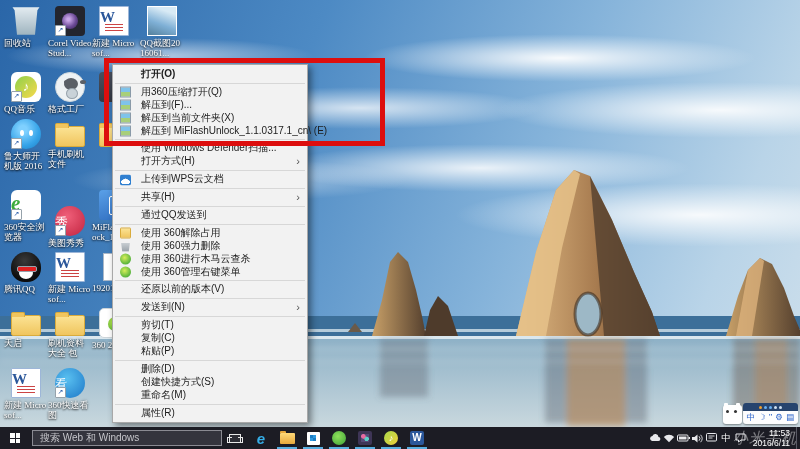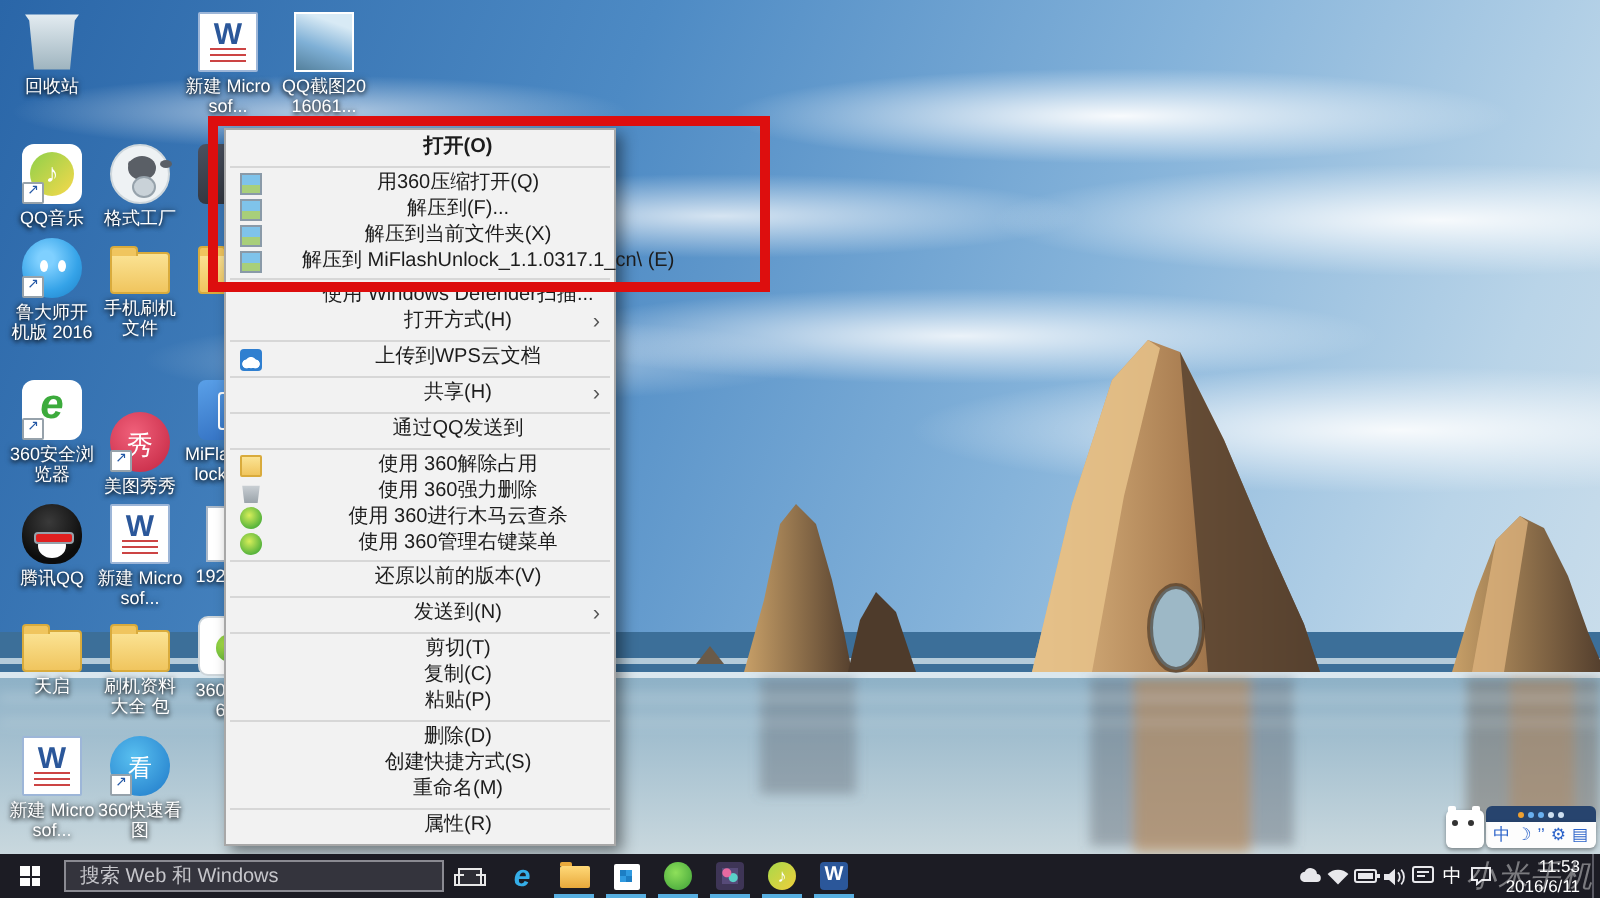--- a/index.html
+++ b/index.html
@@ -14,21 +14,21 @@
      radial-gradient(ellipse 320px 40px at 720px 110px, rgba(255,255,255,.9), rgba(255,255,255,0) 70%),
      radial-gradient(ellipse 260px 30px at 360px 108px, rgba(255,255,255,.75), rgba(255,255,255,0) 70%),
      radial-gradient(ellipse 220px 26px at 160px 56px, rgba(255,255,255,.6), rgba(255,255,255,0) 70%),
      radial-gradient(ellipse 300px 34px at 480px 168px, rgba(255,255,255,.85), rgba(255,255,255,0) 70%),
      radial-gradient(ellipse 340px 44px at 700px 215px, rgba(255,255,255,.9), rgba(255,255,255,0) 72%),
      radial-gradient(ellipse 240px 30px at 240px 180px, rgba(255,255,255,.5), rgba(255,255,255,0) 70%),
      linear-gradient(112deg,#2a66a8 0%,#4d8ac4 34%,#85b3da 62%,#b9d4e8 85%,#cfe0ec 100%);}
   .scene{position:absolute;left:0;top:0;}
 
   
-  .dicon{position:absolute;width:44px;text-align:center;z-index:2;cursor:default;}
+  .dicon{position:absolute;width:44px;z-index:2;cursor:default;font-family:Liberation Serif, serif;}
   .lbl{margin-top:2px;font-size:9px;line-height:1.15;color:#fff;
     text-shadow:0 1px 2px rgba(0,0,0,.85),0 0 3px rgba(0,0,0,.6);word-break:break-all;}
   .ic{width:30px;height:30px;margin:0 auto;position:relative;}
   .sc::after{content:"↗";position:absolute;left:0;bottom:0;width:9px;height:9px;background:#fff;
     border:1px solid #96a2ab;border-radius:1px;font-size:7px;line-height:8px;color:#2458a6;text-align:center;}
   .ic-recycle{background:linear-gradient(180deg,#e6eef3,#9cb2bd);
     clip-path:polygon(12% 14%,88% 14%,95% 4%,5% 4%,12% 14%,20% 96%,80% 96%,88% 14%);}
   .ic-corel{background:#23252e;border-radius:4px;}
   .ic-corel::before{content:"";position:absolute;left:7px;top:7px;width:16px;height:16px;border-radius:50%;
     background:radial-gradient(circle at 40% 40%,#c9a6e8 10%,#6b4a96 55%,#2e1d4a 100%);}
@@ -65,21 +65,21 @@
   .ic-3602016{background:#fff;border-radius:5px;border:1px solid #cdd5da;}
   .ic-3602016::before{content:"";position:absolute;left:8px;top:8px;width:14px;height:14px;border-radius:50%;
     background:radial-gradient(circle at 40% 35%,#b8e84a,#4aa836);}
   .ic-kantu{border-radius:50%;background:radial-gradient(circle at 40% 35%,#59c0f0,#1e78c8);}
   .ic-kantu::before{content:"看";position:absolute;left:0;right:0;top:8px;color:#fff;font-size:12px;}
   .ic-dark{background:linear-gradient(160deg,#4a5160,#2c3038);border-radius:4px;}
 
   
   .cmenu{position:absolute;left:112px;top:64px;width:196px;z-index:5;background:#f2f2f2;
     border:1px solid #a8a8a8;box-shadow:3px 3px 7px rgba(0,0,0,.45);padding:3px 0;}
-  .mi{position:relative;height:12.9px;line-height:12.9px;padding-left:38px;font-size:10px;color:#1c1c1c;white-space:nowrap;text-align:center;}
+  .mi{position:relative;height:12.9px;line-height:12.9px;padding-left:28px;font-size:10px;color:#1c1c1c;white-space:nowrap;}
   .mi.bold{font-weight:bold;}
   .msep{height:1px;background:#d7d7d7;margin:2px 2px;}
   .marrow{position:absolute;right:7px;top:0;font-size:11px;color:#555;}
   .mic{position:absolute;left:7px;top:50%;width:11px;height:11px;transform:translateY(-50%);}
   .mic-zip{background:linear-gradient(180deg,#7fc3ea 55%,#a8cf7a 55%);border:1px solid #8a9aa8;}
   .mic-wps{border-radius:2px;background:
     radial-gradient(circle at 50% 62%,#fff 2.6px,rgba(255,255,255,0) 3px),
     radial-gradient(circle at 30% 68%,#fff 2px,rgba(255,255,255,0) 2.4px),
     radial-gradient(circle at 70% 68%,#fff 2px,rgba(255,255,255,0) 2.4px),#2f7fd0;}
   .mic-folder{background:linear-gradient(180deg,#fbe394,#f0c55e);border:1px solid #d9ab3c;border-radius:1px;}
@@ -224,20 +224,24 @@
   </div>
   <div class="dicon" style="left:4px;top:252px">
     <div class="ic ic-qq sc"></div>
     <div class="lbl">腾讯QQ</div>
   </div>
   <div class="dicon" style="left:4px;top:368px">
     <div class="ic ic-word"></div>
     <div class="lbl">新建 Microsof...</div>
   </div>
 
+  <div class="dicon" style="left:48px;top:6px">
+    <div class="ic ic-corel sc"></div>
+    <div class="lbl">Corel VideoStud...</div>
+  </div>
   <div class="dicon" style="left:48px;top:72px">
     <div class="ic ic-ff sc"></div>
     <div class="lbl">格式工厂</div>
   </div>
   <div class="dicon" style="left:48px;top:119px">
     <div class="ic ic-folder"></div>
     <div class="lbl">手机刷机文件</div>
   </div>
   <div class="dicon" style="left:48px;top:206px">
     <div class="ic ic-meitu sc"></div>

